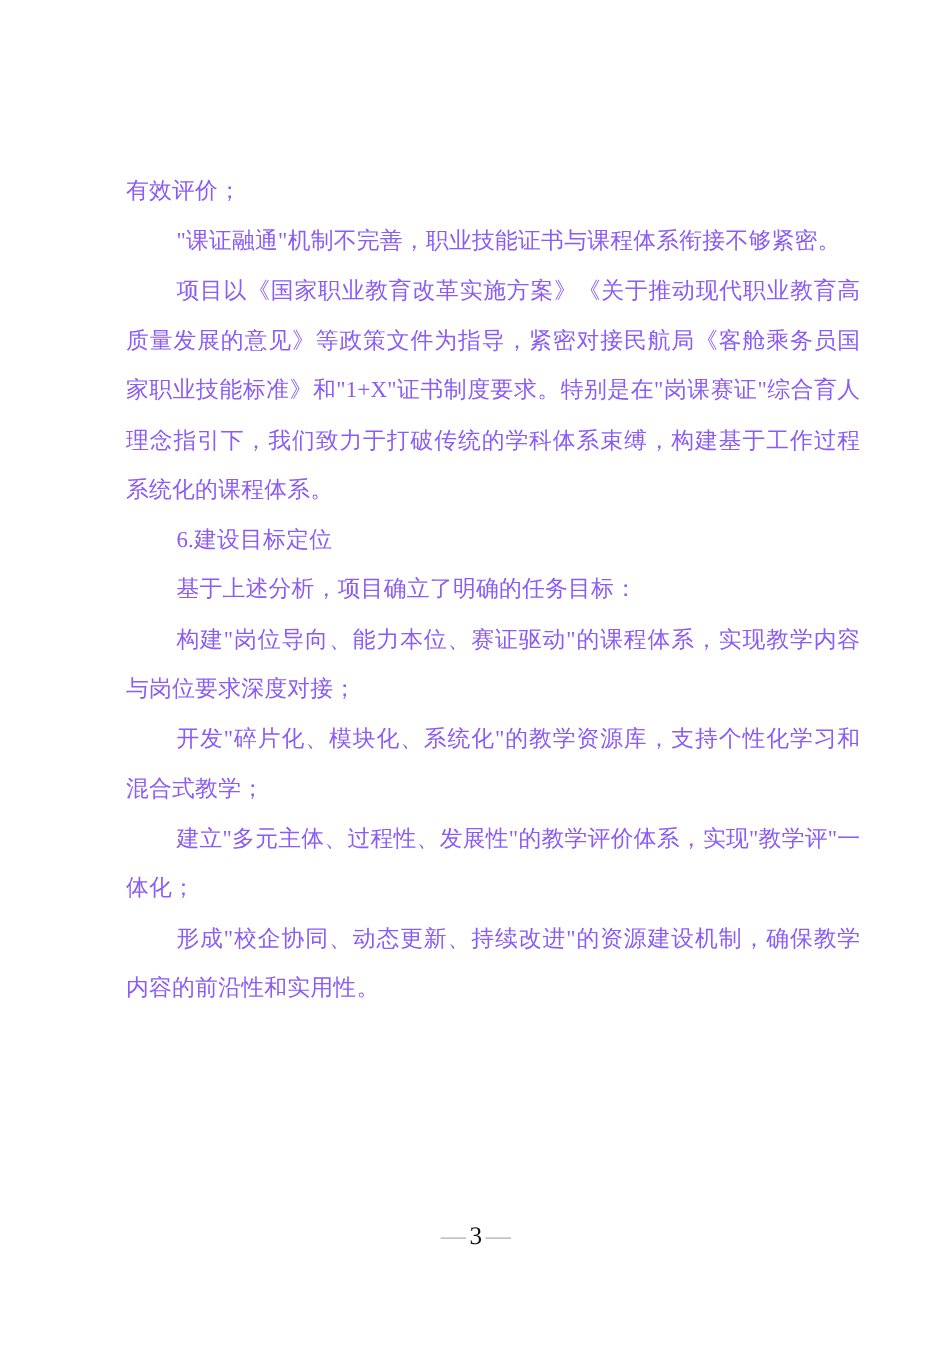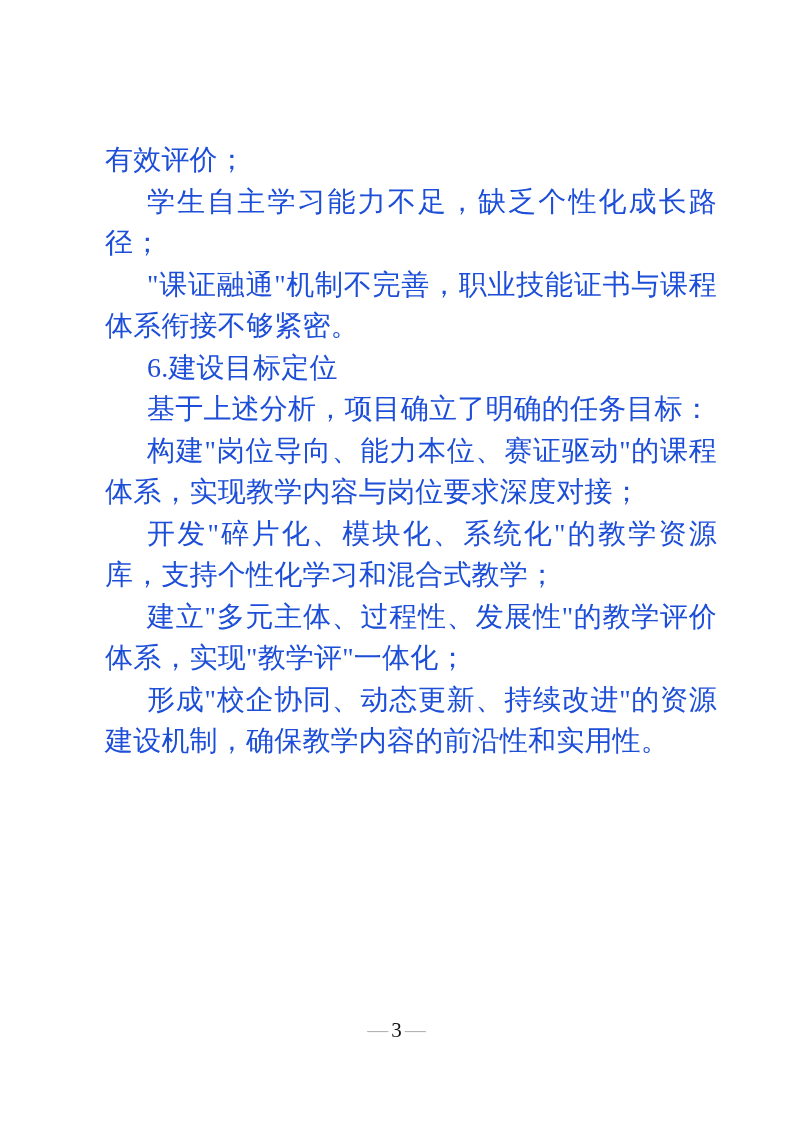--- a/index.html
+++ b/index.html
@@ -13,23 +13,23 @@
       height: 1122px;
       background: #ffffff;
       overflow: hidden;
       font-family: "Liberation Serif", "DejaVu Serif", serif;
     }
     .body-text {
       position: absolute;
       left: 105px;
       top: 139px;
       width: 612px;
-      font-size: 28px;
+      font-size: 19px;
       line-height: 41.5px;
-      color: #1d4ed8;
+      color: #8b5cf6;
       text-align: justify;
       text-justify: inter-ideograph;
       letter-spacing: 0.2px;
     }
     .para {
       margin: 0;
       padding: 0;
     }
     .para.indent {
       text-indent: 42px;
@@ -53,22 +53,22 @@
       margin: 0 3px;
     }
   </style>
 </head>
 <body>
 
 <div class="page">
 
   <div class="body-text" id="doc-body">
       <p class="para">有效评价；</p>
-      <p class="para indent">学生自主学习能力不足，缺乏个性化成长路径；</p>
       <p class="para indent">"课证融通"机制不完善，职业技能证书与课程体系衔接不够紧密。</p>
+      <p class="para indent">项目以《国家职业教育改革实施方案》《关于推动现代职业教育高质量发展的意见》等政策文件为指导，紧密对接民航局《客舱乘务员国家职业技能标准》和"1+X"证书制度要求。特别是在"岗课赛证"综合育人理念指引下，我们致力于打破传统的学科体系束缚，构建基于工作过程系统化的课程体系。</p>
       <p class="para indent">6.建设目标定位</p>
       <p class="para indent">基于上述分析，项目确立了明确的任务目标：</p>
       <p class="para indent">构建"岗位导向、能力本位、赛证驱动"的课程体系，实现教学内容与岗位要求深度对接；</p>
       <p class="para indent">开发"碎片化、模块化、系统化"的教学资源库，支持个性化学习和混合式教学；</p>
       <p class="para indent">建立"多元主体、过程性、发展性"的教学评价体系，实现"教学评"一体化；</p>
       <p class="para indent">形成"校企协同、动态更新、持续改进"的资源建设机制，确保教学内容的前沿性和实用性。</p>
     </div>
 
   <div class="footer">
     <span class="dash">—</span><span class="num">3</span><span class="dash">—</span>

